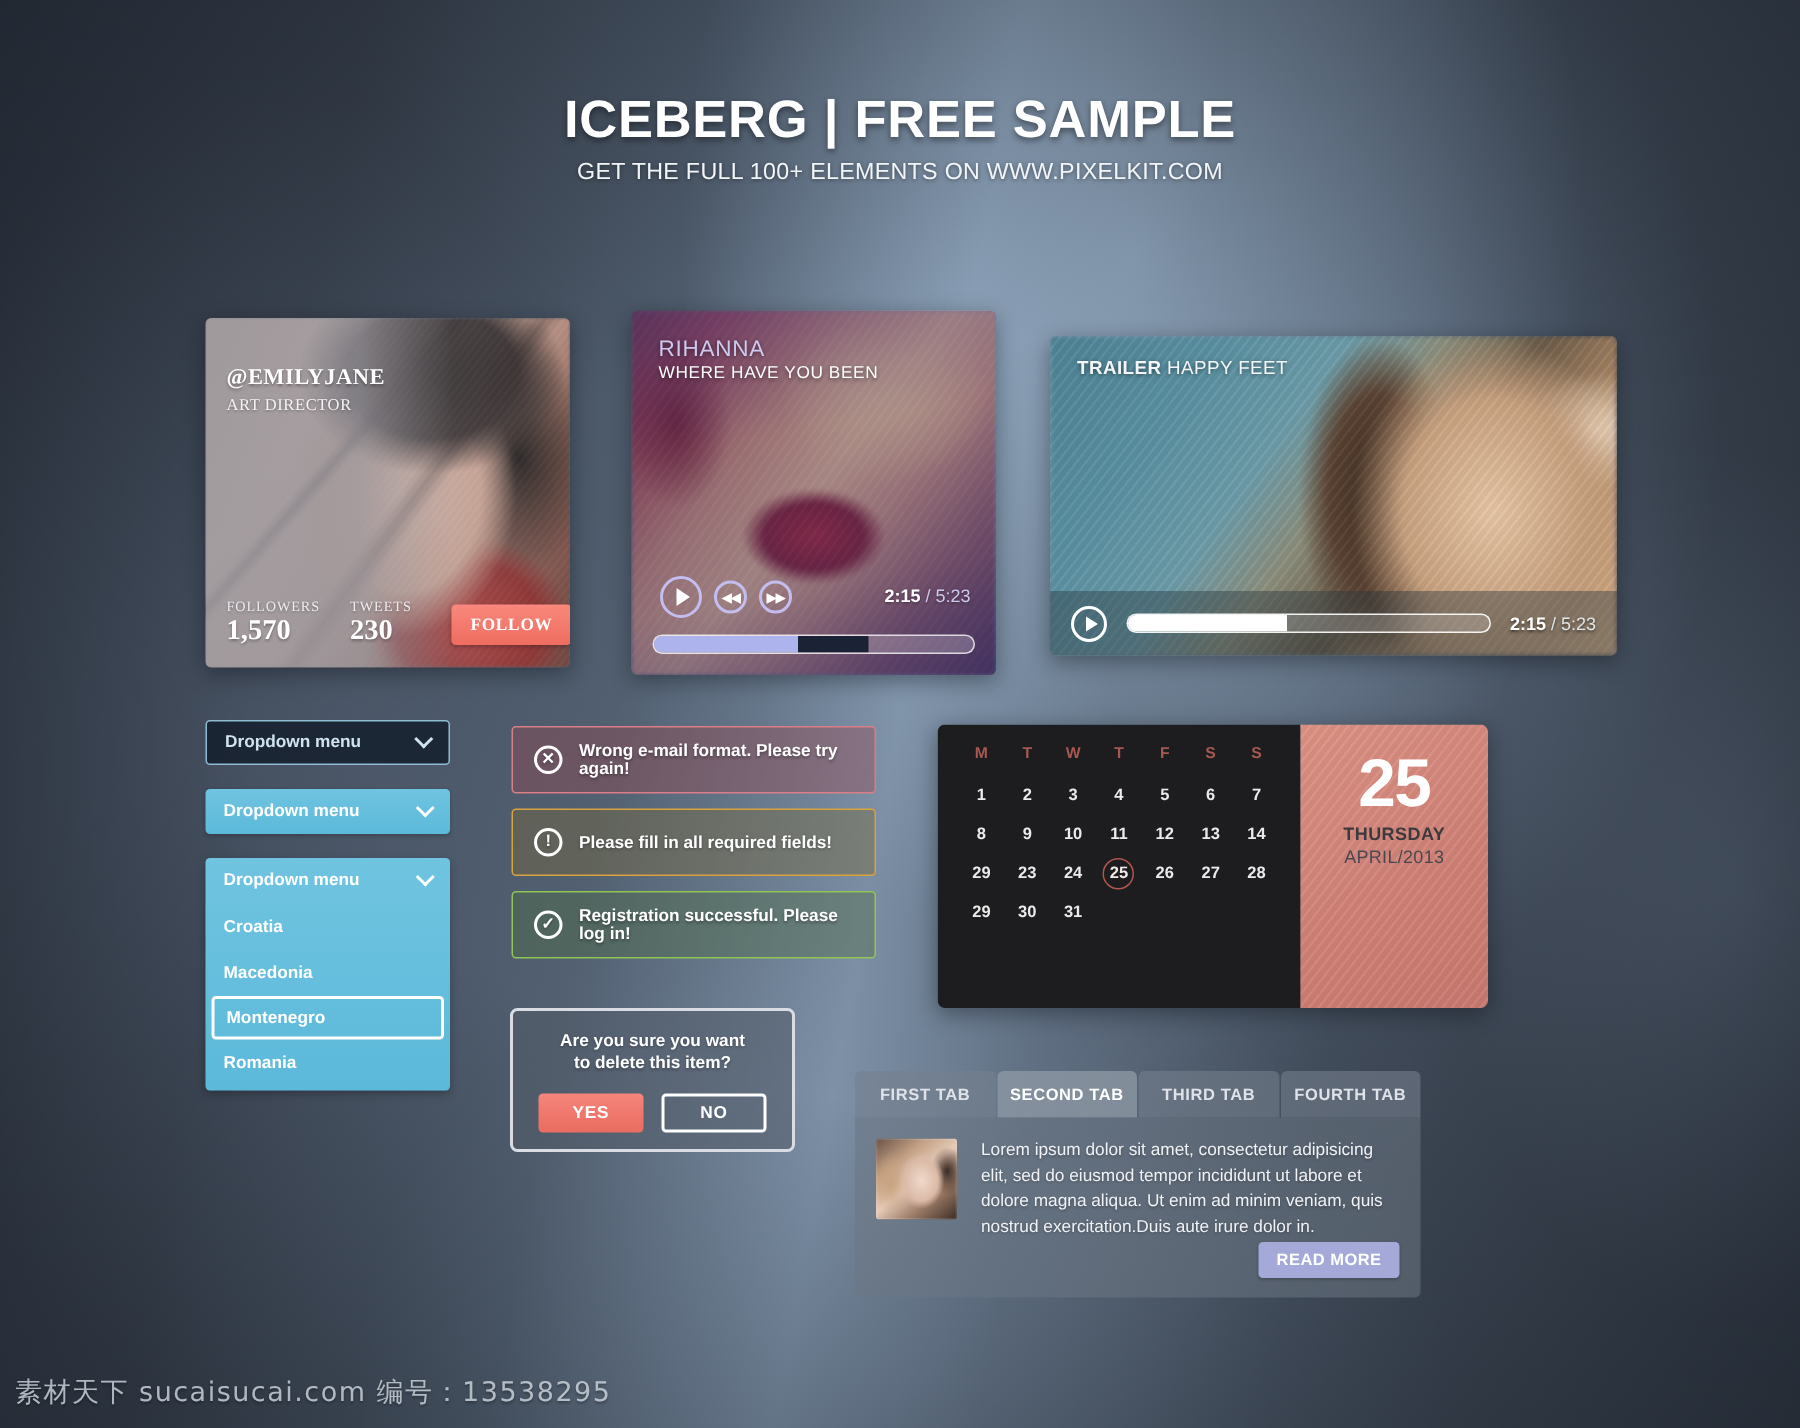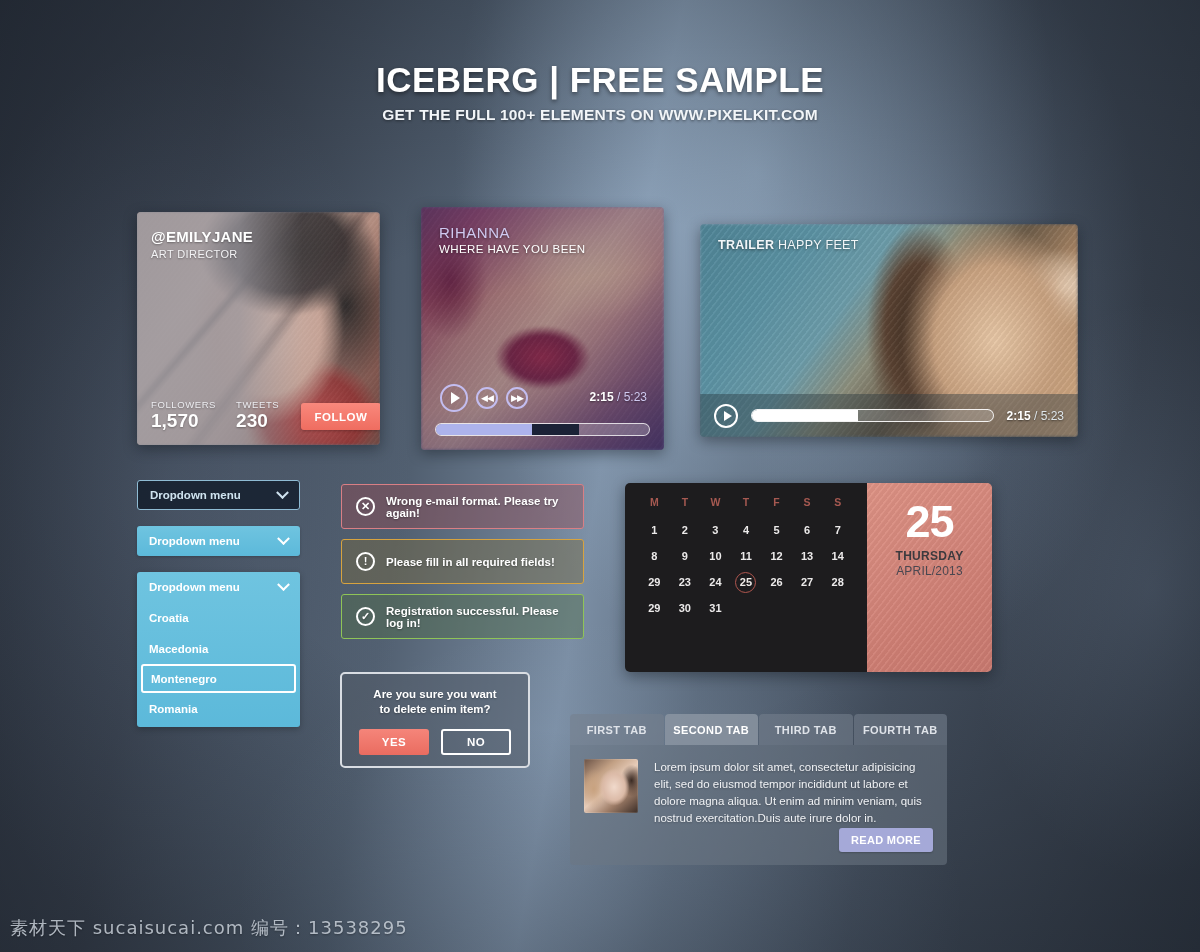--- a/index.html
+++ b/index.html
@@ -27,21 +27,21 @@
     background: radial-gradient(ellipse 900px 640px at 50% 50%, rgba(0,0,0,0) 40%, rgba(20,26,34,0.45) 100%);
   }
 
   
   #header { position: absolute; top: 60px; left: 0; width: 1200px; text-align: center; }
   #header h1 {
     font-size: 35px; font-weight: bold; color: #ffffff; letter-spacing: 0.5px;
     text-shadow: 0 2px 4px rgba(0,0,0,0.45);
   }
   #header h2 {
-    margin-top: 6px; font-size: 15.5px; font-weight: bold; color: #f2f5f8;
+    margin-top: 6px; font-size: 15.5px; font-weight: normal; color: #f2f5f8;
     letter-spacing: 0.2px; text-shadow: 0 1px 3px rgba(0,0,0,0.45);
   }
 
   
   #profile-card {
     position: absolute; left: 137px; top: 212px; width: 243px; height: 233px;
     border-radius: 4px; overflow: hidden;
     box-shadow: 0 4px 14px rgba(10,14,20,0.40);
   }
   #profile-photo {
@@ -58,21 +58,21 @@
     filter: blur(1.2px);
   }
   #profile-streaks {
     position: absolute; inset: 0; opacity: .4;
     background: repeating-linear-gradient(128deg, rgba(255,255,255,0.07) 0px, rgba(255,255,255,0.07) 1px, rgba(0,0,0,0.06) 2px, rgba(0,0,0,0.06) 4px);
   }
   #profile-scrim {
     position: absolute; inset: 0;
     background: linear-gradient(90deg, rgba(155,152,158,0.88) 0%, rgba(152,150,157,0.80) 42%, rgba(150,148,155,0.30) 68%, rgba(150,148,155,0.10) 100%);
   }
-  #profile-content { position: absolute; inset: 0; padding: 16px 14px; color: #fff; }
+  #profile-content { position: absolute; inset: 0; padding: 32px 14px; color: #fff; font-family: Liberation Serif, serif; }
   #profile-handle { font-size: 15px; font-weight: bold; letter-spacing: .3px; text-shadow: 0 1px 2px rgba(0,0,0,.35); }
   #profile-role { font-size: 11px; margin-top: 3px; letter-spacing: .4px; color: #f3f3f5; text-shadow: 0 1px 2px rgba(0,0,0,.35); }
   #tweet-block { position: absolute; left: 14px; top: 125px; width: 200px; }
   #tweet-label { font-size: 11px; font-weight: bold; letter-spacing: .5px; text-shadow: 0 1px 2px rgba(0,0,0,.3); }
   #tweet-text { font-size: 11.5px; line-height: 15px; margin-top: 3px; color: #f6f6f8; text-shadow: 0 1px 2px rgba(0,0,0,.3); }
   #tweet-text .tag { color: #e8aaa0; }
   #stats-row { position: absolute; left: 14px; bottom: 14px; width: 215px; display: flex; align-items: flex-end; }
   .stat { margin-right: 20px; }
   .stat-label { font-size: 9.5px; letter-spacing: .6px; color: #ececf0; text-shadow: 0 1px 2px rgba(0,0,0,.3); }
   .stat-value { font-size: 19px; font-weight: bold; line-height: 21px; text-shadow: 0 1px 2px rgba(0,0,0,.3); }
@@ -373,21 +373,21 @@
   <span>Please fill in all required fields!</span>
 </div>
 <div class="alert" id="alert-success">
   <span class="ic">✓</span>
   <span>Registration successful. Please log in!</span>
 </div>
 
 <div id="confirm-dialog">
   <div id="confirm-text">
     <div>Are you sure you want</div>
-    <div>to delete enim item?</div>
+    <div>to delete this item?</div>
   </div>
   <div id="confirm-buttons">
     <div id="btn-yes">YES</div>
     <div id="btn-no">NO</div>
   </div>
 </div>
 
 <div id="calendar">
   <div id="cal-grid">
     <table>

